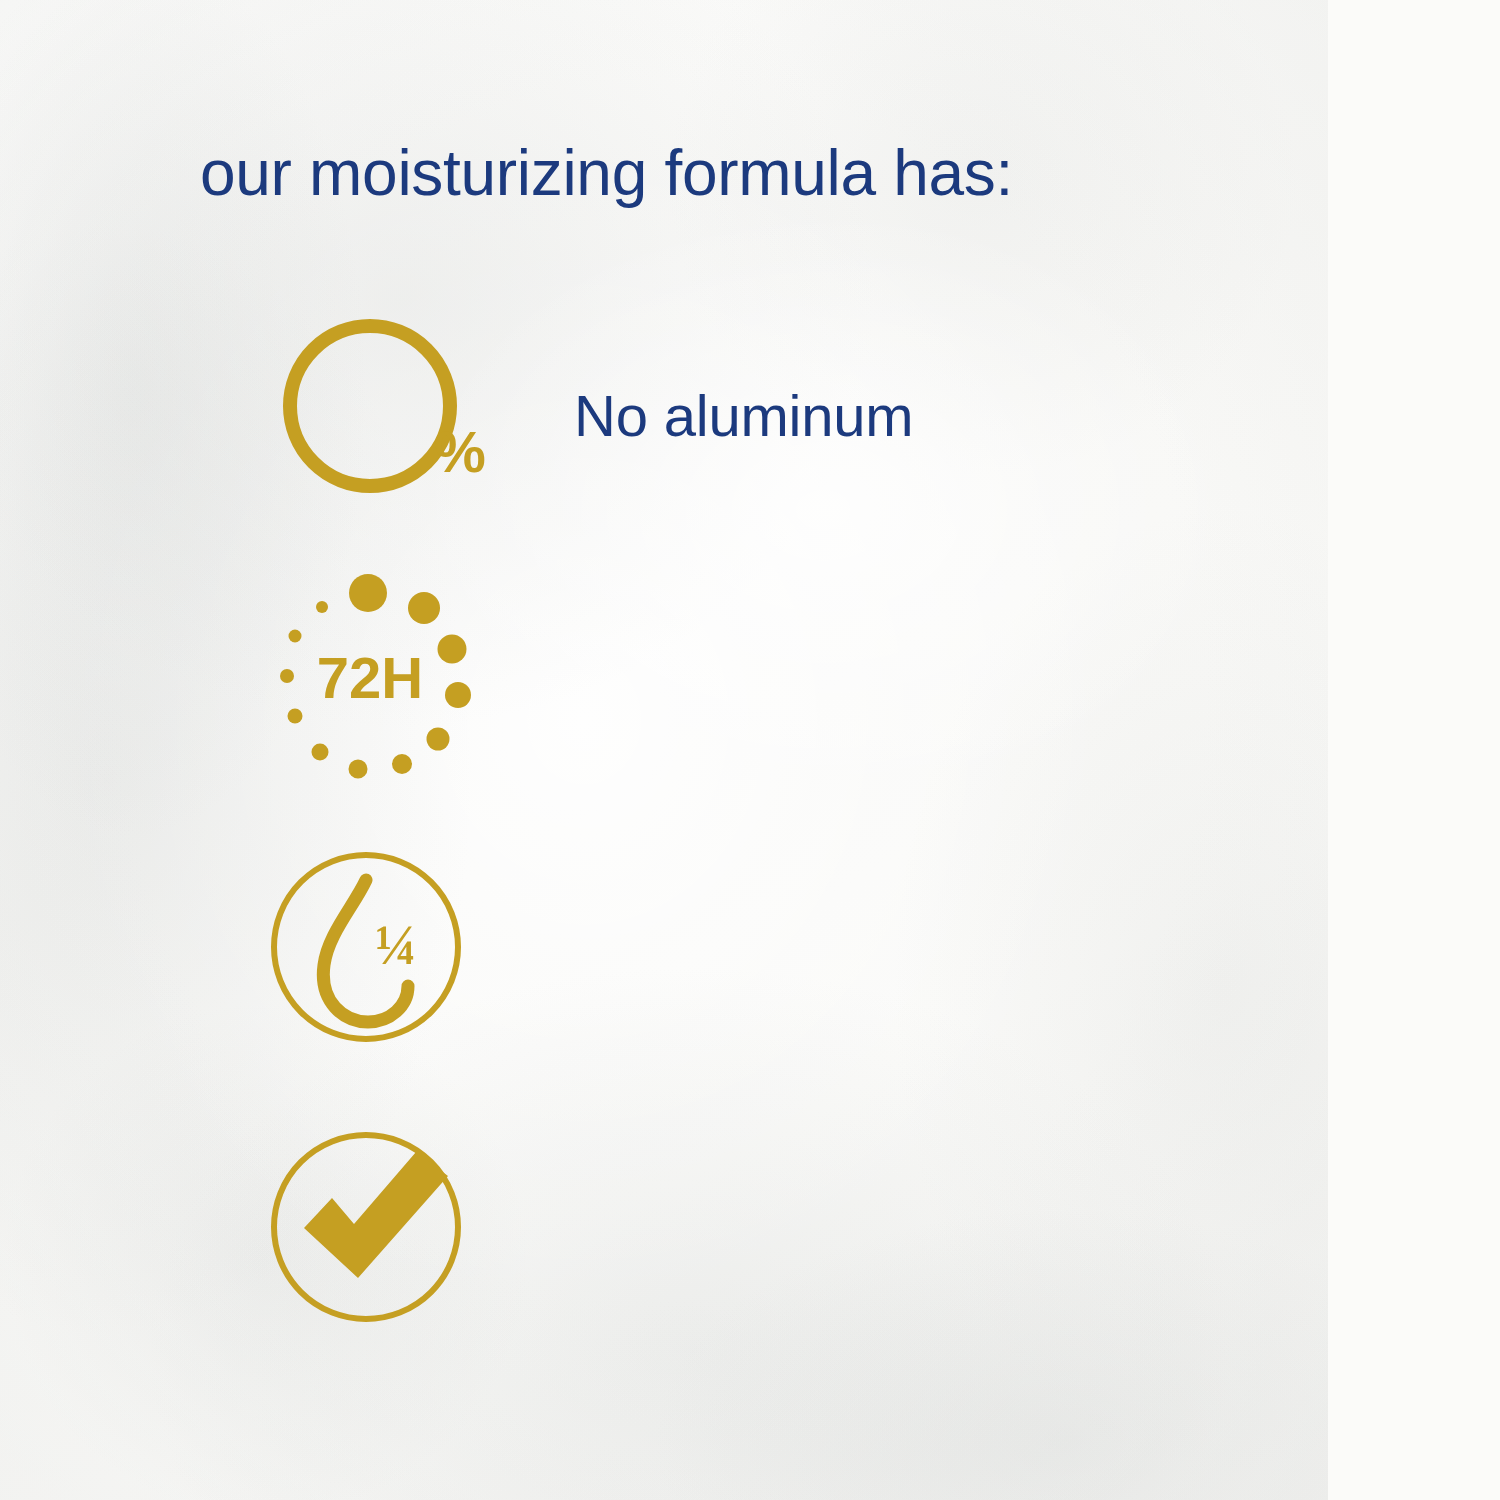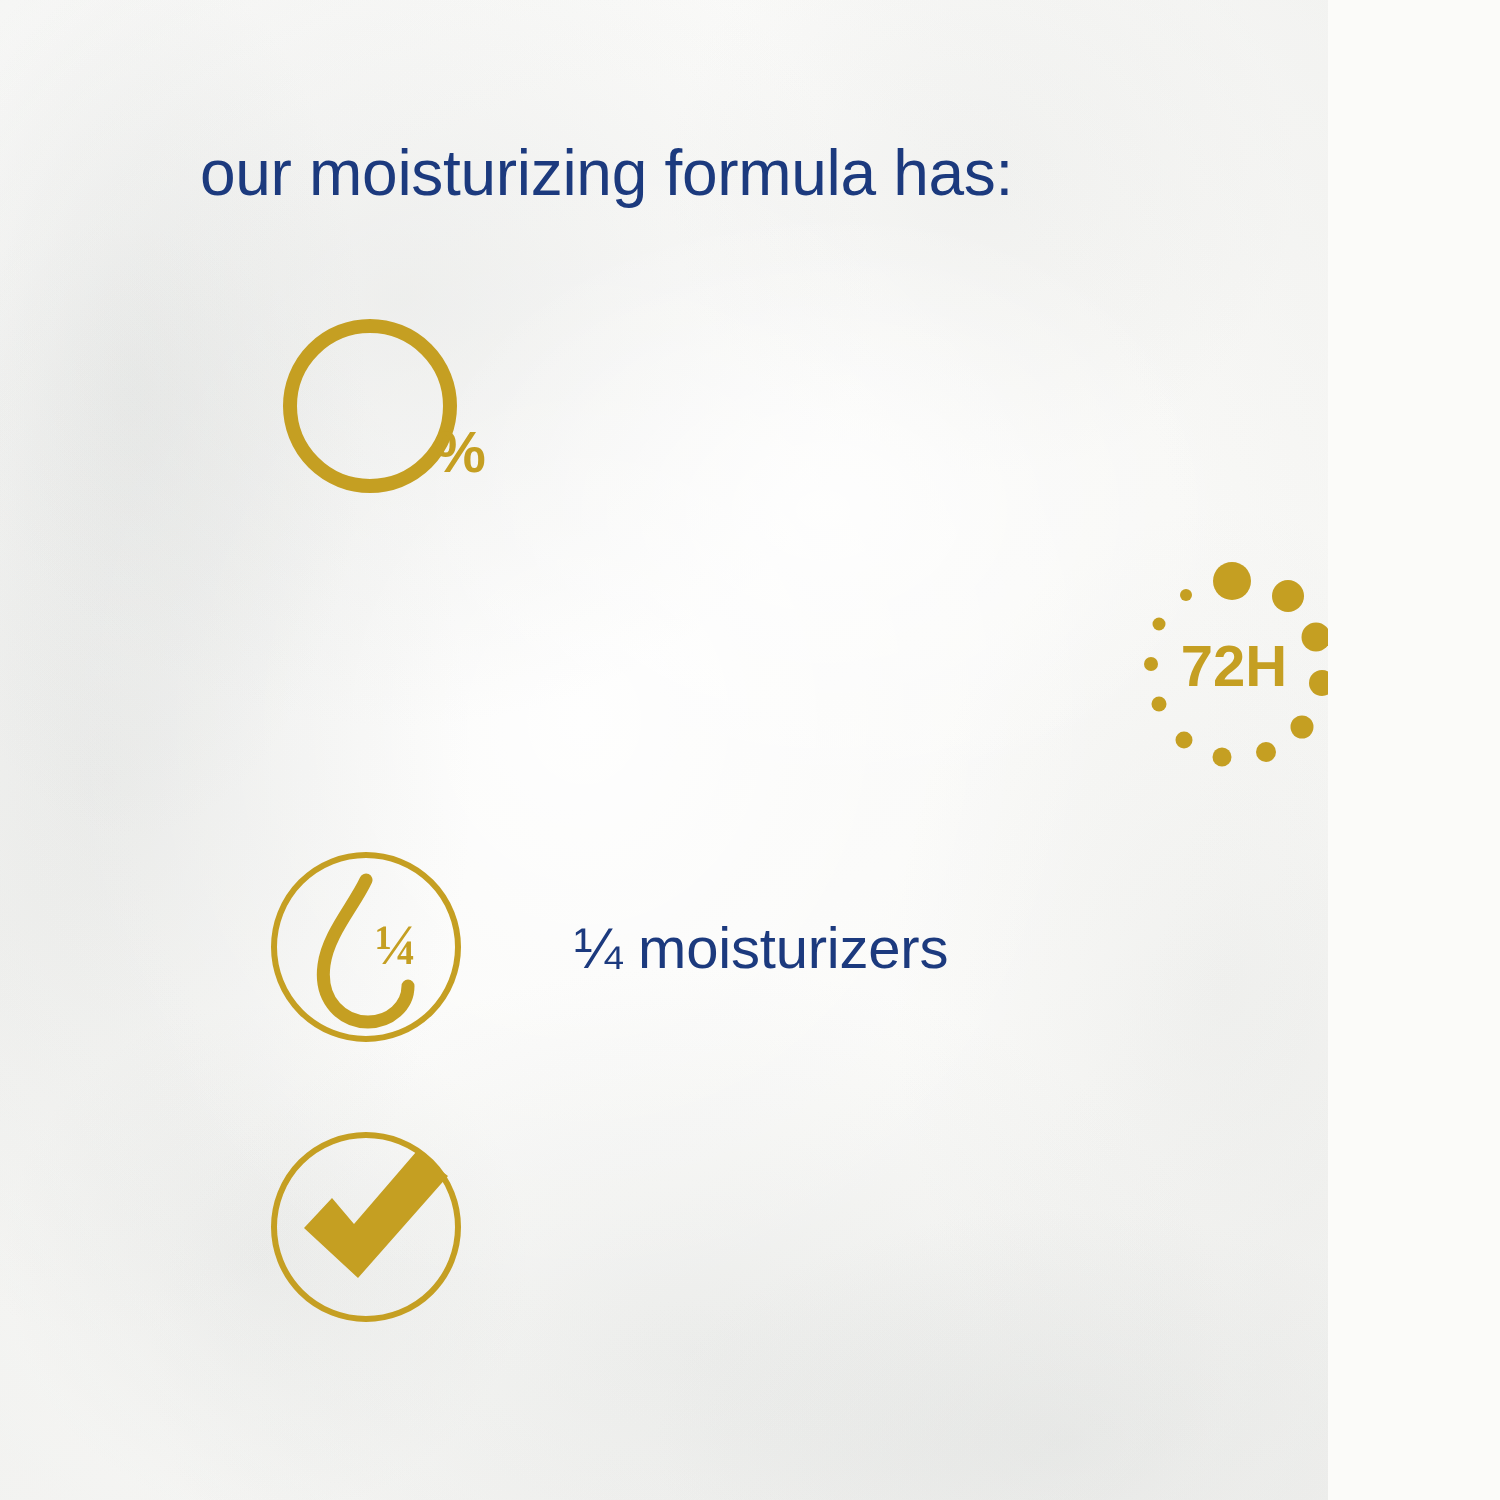--- a/index.html
+++ b/index.html
@@ -70,21 +70,21 @@
 
   .benefit-row {
     position:absolute;
     left:262px;
     width:1120px;
     height:230px;
     display:flex;
     align-items:center;
   }
   .benefit-row.r0 { top:300px; }
-  .benefit-row.r1 { top:552px;justify-content:flex-end; }
+  .benefit-row.r1 { top:564px; }
   .benefit-row.r2 { top:832px; }
   .benefit-row.r3 { top:1112px; }
 
   .icon-slot {
     position:relative;
     width:256px; height:230px;
     flex:0 0 256px;
   }
   .icon-slot svg { position:absolute; left:0; top:0; overflow:visible; }
 
@@ -119,20 +119,21 @@
 
       <div class="benefit-row r0">
         <div class="icon-slot">
           <svg width="256" height="230" viewBox="0 0 256 230" aria-hidden="true">
 
             <circle cx="108" cy="106" r="80" fill="none" stroke="#c59f22" stroke-width="14"></circle>
 
             <text x="198" y="172" text-anchor="middle" class="gold-text" font-family="Liberation Sans, sans-serif" font-size="58">%</text>
           </svg>
         </div>
+        <div class="benefit-label">No aluminum</div>
       </div>
 
       <div class="benefit-row r1">
         <div class="icon-slot">
           <svg width="256" height="230" viewBox="0 0 256 230" aria-hidden="true">
             <g fill="#c59f22">
 
               <circle cx="106" cy="29" r="19"></circle>
               <circle cx="162" cy="44" r="16"></circle>
               <circle cx="190" cy="85" r="14.5"></circle>
@@ -156,21 +157,20 @@
           <svg width="256" height="230" viewBox="0 0 256 230" aria-hidden="true">
             <circle cx="104" cy="115" r="92" fill="none" stroke="#c59f22" stroke-width="6"></circle>
 
             <path d="M 104 48
                      C 92 74, 66 102, 62 133
                      C 57 170, 82 190, 106 190
                      C 128 190, 146 174, 146 154" fill="none" stroke="#c59f22" stroke-width="13" stroke-linecap="round"></path>
             <text x="134" y="132" text-anchor="middle" class="gold-text" font-family="Liberation Serif, serif" font-size="56">¼</text>
           </svg>
         </div>
-        <div class="benefit-label">¼ moisturizers</div>
       </div>
 
       <div class="benefit-row r3">
         <div class="icon-slot">
           <svg width="256" height="230" viewBox="0 0 256 230" aria-hidden="true">
             <circle cx="104" cy="115" r="92" fill="none" stroke="#c59f22" stroke-width="6"></circle>
 
             <path d="M 42 116 L 70 86 L 92 112 L 154 40 L 186 64 L 96 166 Z" fill="#c59f22"></path>
           </svg>
         </div>

